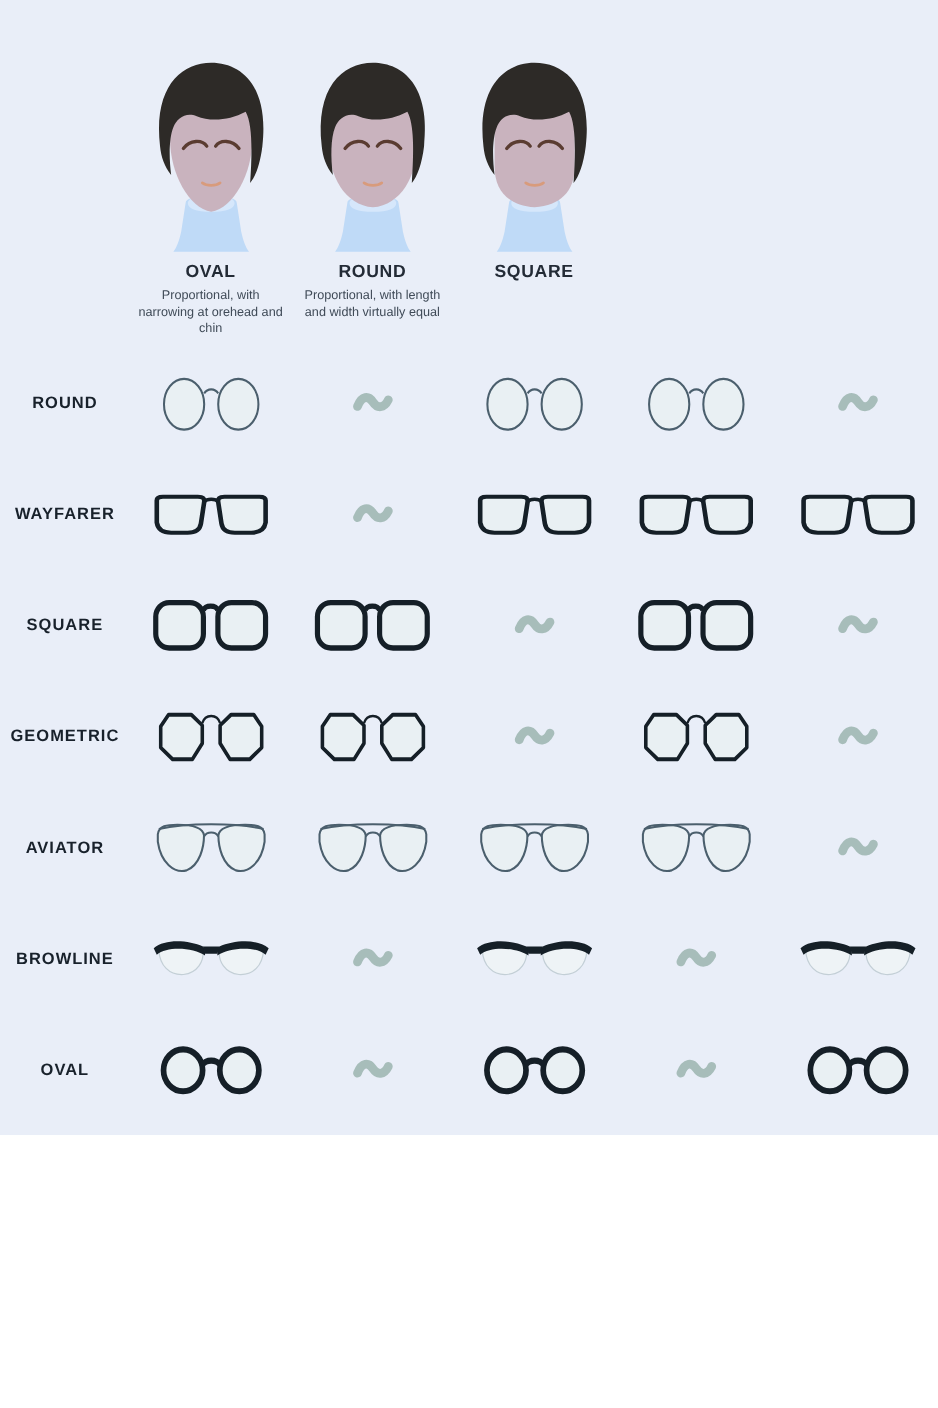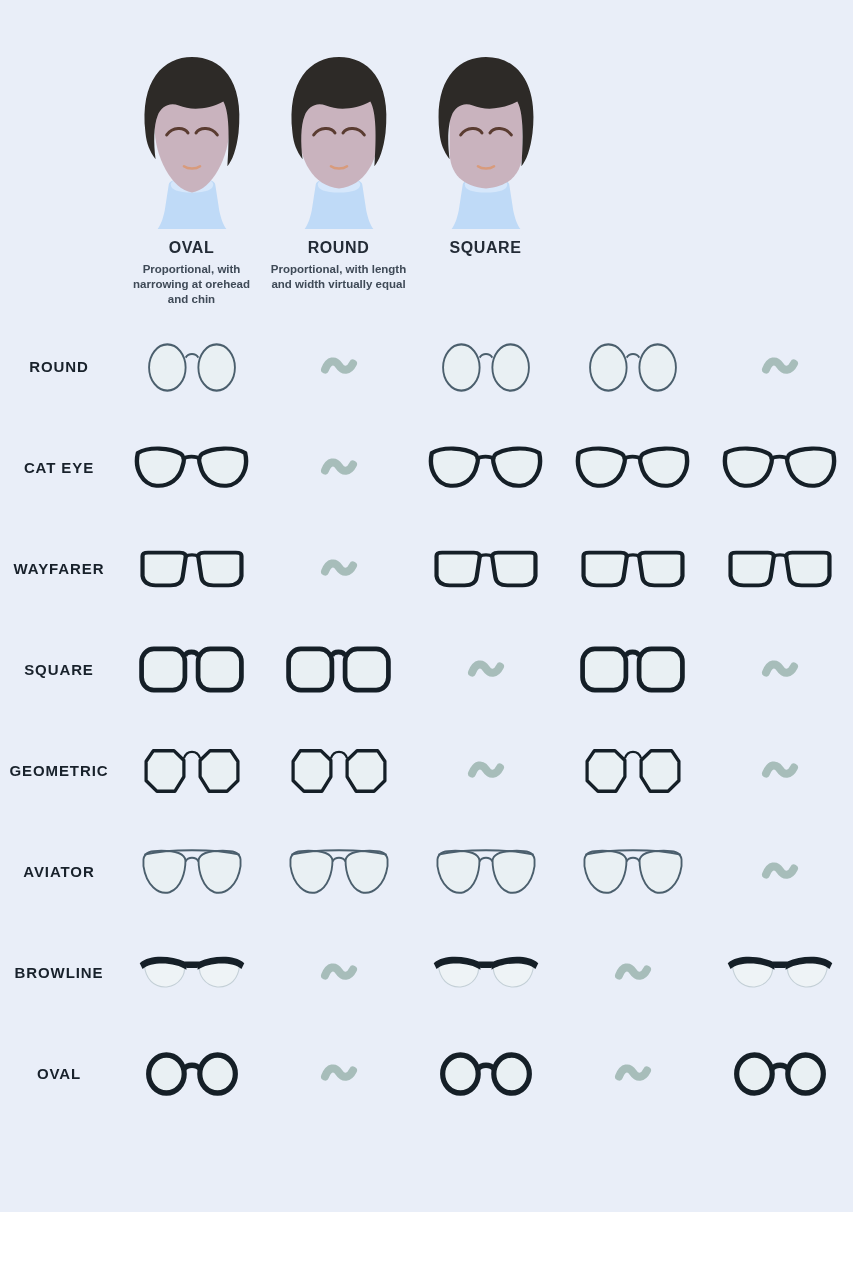--- a/index.html
+++ b/index.html
@@ -14,21 +14,21 @@
     --frame-dark:#151f27;
     --frame-thin:#4b5f6d;
     --lens:#e9f0f3;
     --title:#232b36;
     --desc:#3f4a57;
     --label:#18212b;
   }
   html,body{margin:0;padding:0;}
   .page{
     position:relative;
-    width:853px;height:1212px;
+    width:853px;height:1032px;
     background:var(--bg);
     overflow:hidden;
     font-family:"Liberation Sans",sans-serif;
     box-sizing:border-box;
   }
   .hdr-row,.grid-row{
     display:grid;
     grid-template-columns:118px repeat(5,147px);
   }
   .hdr-row{height:316px;}
@@ -36,21 +36,21 @@
     display:flex;flex-direction:column;align-items:center;
     padding-top:52px;box-sizing:border-box;text-align:center;
   }
   .face-svg{width:126px;height:180px;display:block;}
   .face-title{
     margin-top:7px;
     font-size:16px;font-weight:bold;letter-spacing:.6px;color:var(--title);
   }
   .face-desc{
     margin-top:5px;max-width:136px;
-    font-size:11.5px;line-height:1.32;color:var(--desc);font-weight:bold;
+    font-size:11.5px;line-height:1.32;color:var(--desc);
   }
   .grid-row{height:101px;align-items:center;justify-items:center;}
   .row-label{
     font-size:15px;font-weight:bold;letter-spacing:.9px;color:var(--label);
     justify-self:center;text-align:center;
   }
   .cell{display:flex;align-items:center;justify-content:center;width:100%;height:100%;}
   .tilde-svg{width:40px;height:23px;}
   .g-icon{display:block;}
   .icon-round{width:102px;height:55px;}
@@ -235,48 +235,20 @@
             <use href="#g-round"></use>
           </svg>
         </div>
         <div class="cell">
           <svg class="tilde-svg" viewBox="0 0 40 22">
             <use href="#tilde"></use>
           </svg>
         </div>
       </div>
       <div class="grid-row">
-        <div class="row-label">CAT EYE</div>
-        <div class="cell">
-          <svg class="g-icon icon-cat-eye" viewBox="0 0 120 56" preserveAspectRatio="none">
-            <use href="#g-cat-eye"></use>
-          </svg>
-        </div>
-        <div class="cell">
-          <svg class="tilde-svg" viewBox="0 0 40 22">
-            <use href="#tilde"></use>
-          </svg>
-        </div>
-        <div class="cell">
-          <svg class="g-icon icon-cat-eye" viewBox="0 0 120 56" preserveAspectRatio="none">
-            <use href="#g-cat-eye"></use>
-          </svg>
-        </div>
-        <div class="cell">
-          <svg class="g-icon icon-cat-eye" viewBox="0 0 120 56" preserveAspectRatio="none">
-            <use href="#g-cat-eye"></use>
-          </svg>
-        </div>
-        <div class="cell">
-          <svg class="g-icon icon-cat-eye" viewBox="0 0 120 56" preserveAspectRatio="none">
-            <use href="#g-cat-eye"></use>
-          </svg>
-        </div>
-      </div>
-      <div class="grid-row">
         <div class="row-label">WAYFARER</div>
         <div class="cell">
           <svg class="g-icon icon-wayfarer" viewBox="0 0 120 56" preserveAspectRatio="none">
             <use href="#g-wayfarer"></use>
           </svg>
         </div>
         <div class="cell">
           <svg class="tilde-svg" viewBox="0 0 40 22">
             <use href="#tilde"></use>
           </svg>

